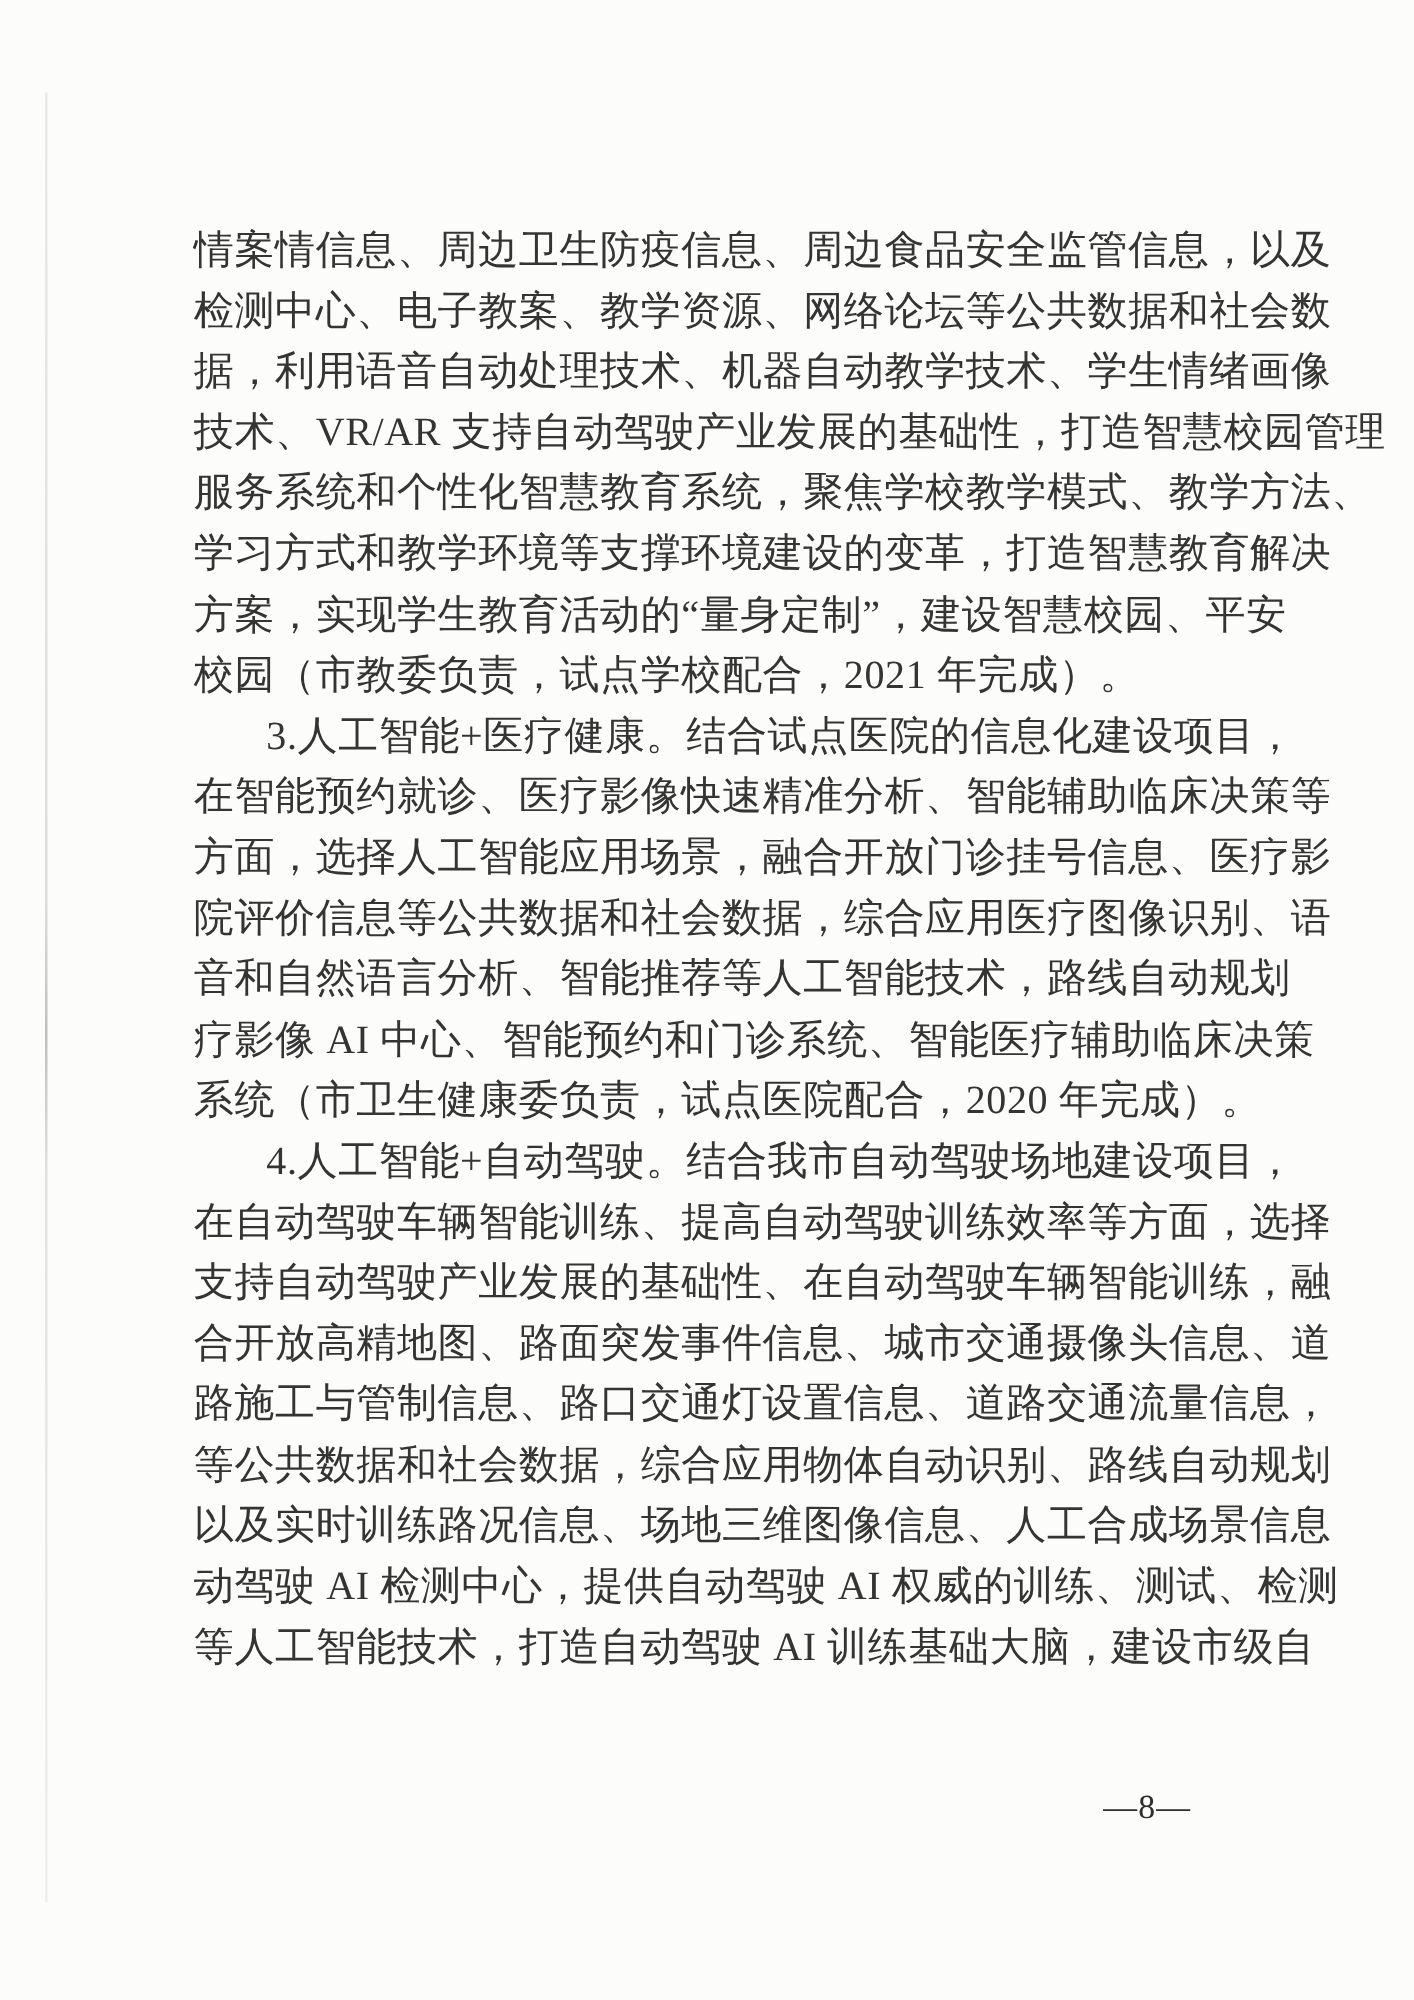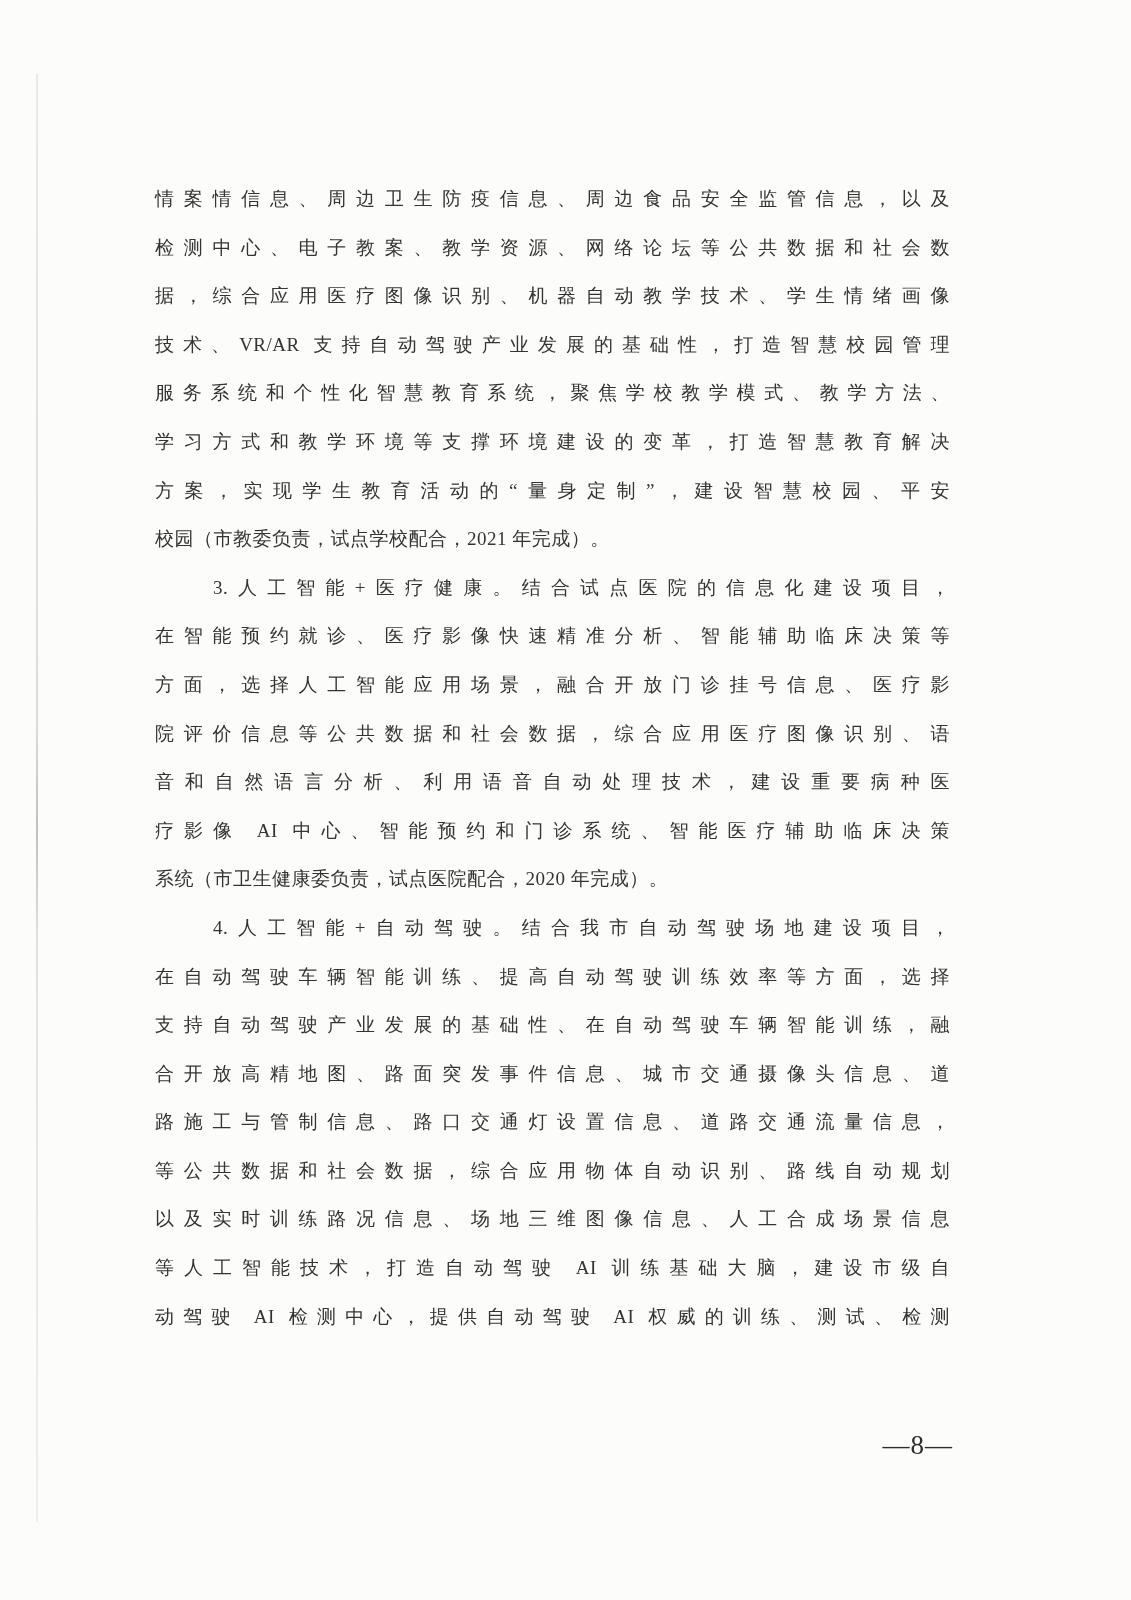--- a/index.html
+++ b/index.html
@@ -38,21 +38,21 @@
   .text-column {
     position: absolute;
     left: 155px;
     top: 175px;
     width: 795px;
     color: #343434;
   }
   .line {
     height: 48.6px;
     line-height: 48.6px;
-    font-size: 19px;
+    font-size: 32px;
     text-align: justify;
     text-align-last: justify;
     text-justify: inter-character;
     white-space: nowrap;
     letter-spacing: 0.5px;
   }
   .line.end {
     text-align-last: left;
   }
   .line.indent {
@@ -69,38 +69,38 @@
 </style>
 </head>
 <body>
 
 <div class="page">
   <div class="scan-edge-line"></div>
 
   <div class="text-column">
     <div class="line">情案情信息、周边卫生防疫信息、周边食品安全监管信息，以及</div>
     <div class="line">检测中心、电子教案、教学资源、网络论坛等公共数据和社会数</div>
-    <div class="line">据，综合应用医疗图像识别、机器自动教学技术、学生情绪画像</div>
+    <div class="line">据，利用语音自动处理技术、机器自动教学技术、学生情绪画像</div>
     <div class="line">技术、VR/AR 支持自动驾驶产业发展的基础性，打造智慧校园管理</div>
     <div class="line">服务系统和个性化智慧教育系统，聚焦学校教学模式、教学方法、</div>
     <div class="line">学习方式和教学环境等支撑环境建设的变革，打造智慧教育解决</div>
     <div class="line">方案，实现学生教育活动的“量身定制”，建设智慧校园、平安</div>
     <div class="line end">校园（市教委负责，试点学校配合，2021 年完成）。</div>
     <div class="line indent">3.人工智能+医疗健康。结合试点医院的信息化建设项目，</div>
     <div class="line">在智能预约就诊、医疗影像快速精准分析、智能辅助临床决策等</div>
     <div class="line">方面，选择人工智能应用场景，融合开放门诊挂号信息、医疗影</div>
     <div class="line">院评价信息等公共数据和社会数据，综合应用医疗图像识别、语</div>
-    <div class="line">音和自然语言分析、利用语音自动处理技术，建设重要病种医</div>
+    <div class="line">音和自然语言分析、智能推荐等人工智能技术，路线自动规划</div>
     <div class="line">疗影像 AI 中心、智能预约和门诊系统、智能医疗辅助临床决策</div>
     <div class="line end">系统（市卫生健康委负责，试点医院配合，2020 年完成）。</div>
     <div class="line indent">4.人工智能+自动驾驶。结合我市自动驾驶场地建设项目，</div>
     <div class="line">在自动驾驶车辆智能训练、提高自动驾驶训练效率等方面，选择</div>
     <div class="line">支持自动驾驶产业发展的基础性、在自动驾驶车辆智能训练，融</div>
     <div class="line">合开放高精地图、路面突发事件信息、城市交通摄像头信息、道</div>
     <div class="line">路施工与管制信息、路口交通灯设置信息、道路交通流量信息，</div>
     <div class="line">等公共数据和社会数据，综合应用物体自动识别、路线自动规划</div>
     <div class="line">以及实时训练路况信息、场地三维图像信息、人工合成场景信息</div>
+    <div class="line">动驾驶 AI 检测中心，提供自动驾驶 AI 权威的训练、测试、检测</div>
     <div class="line">等人工智能技术，打造自动驾驶 AI 训练基础大脑，建设市级自</div>
-    <div class="line">动驾驶 AI 检测中心，提供自动驾驶 AI 权威的训练、测试、检测</div>
   </div>
 
   <div class="page-number">—8—</div>
 </div>
 
 </body></html>

